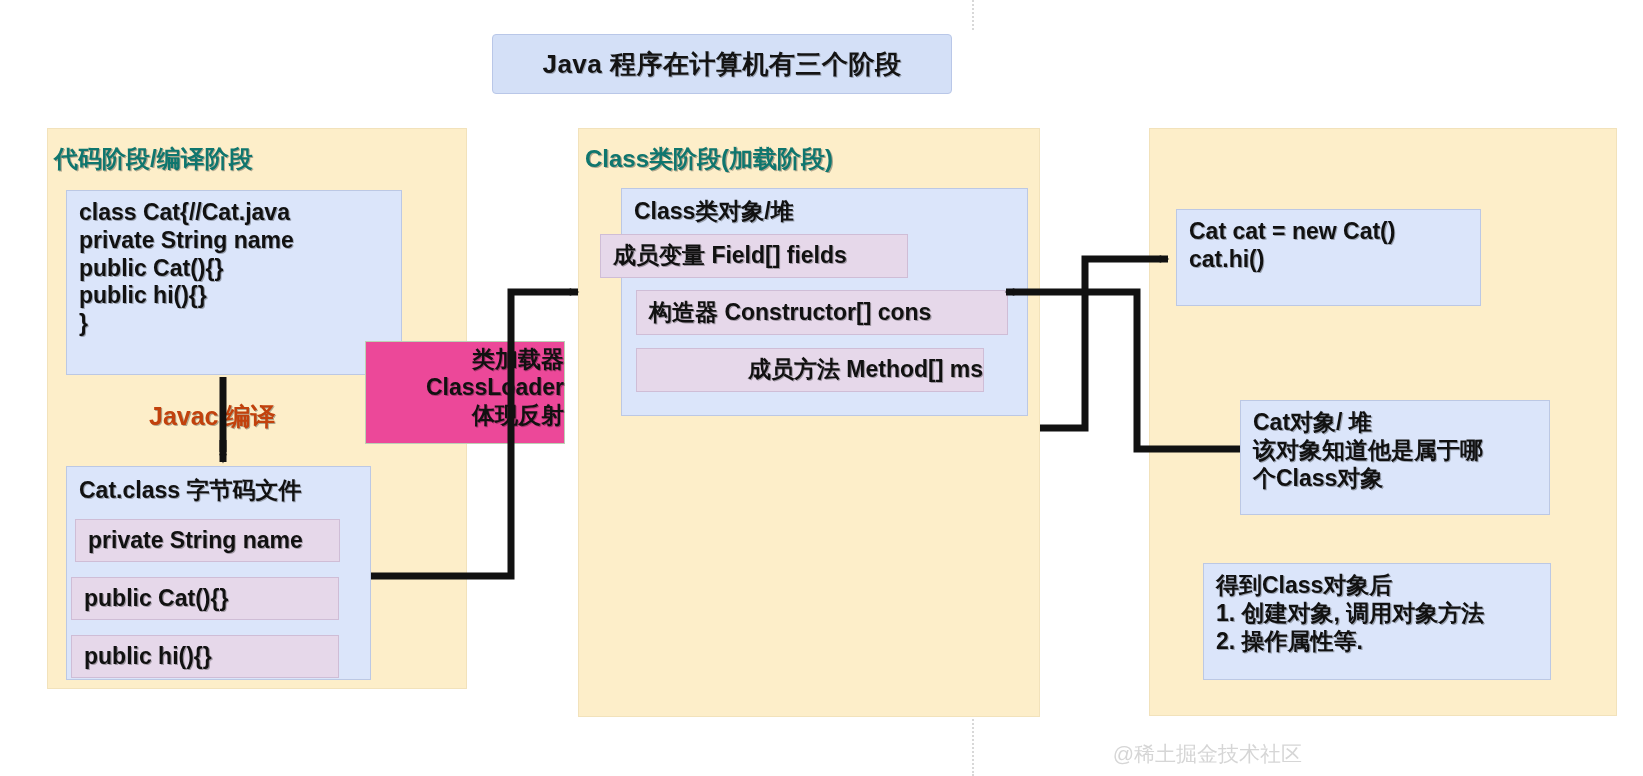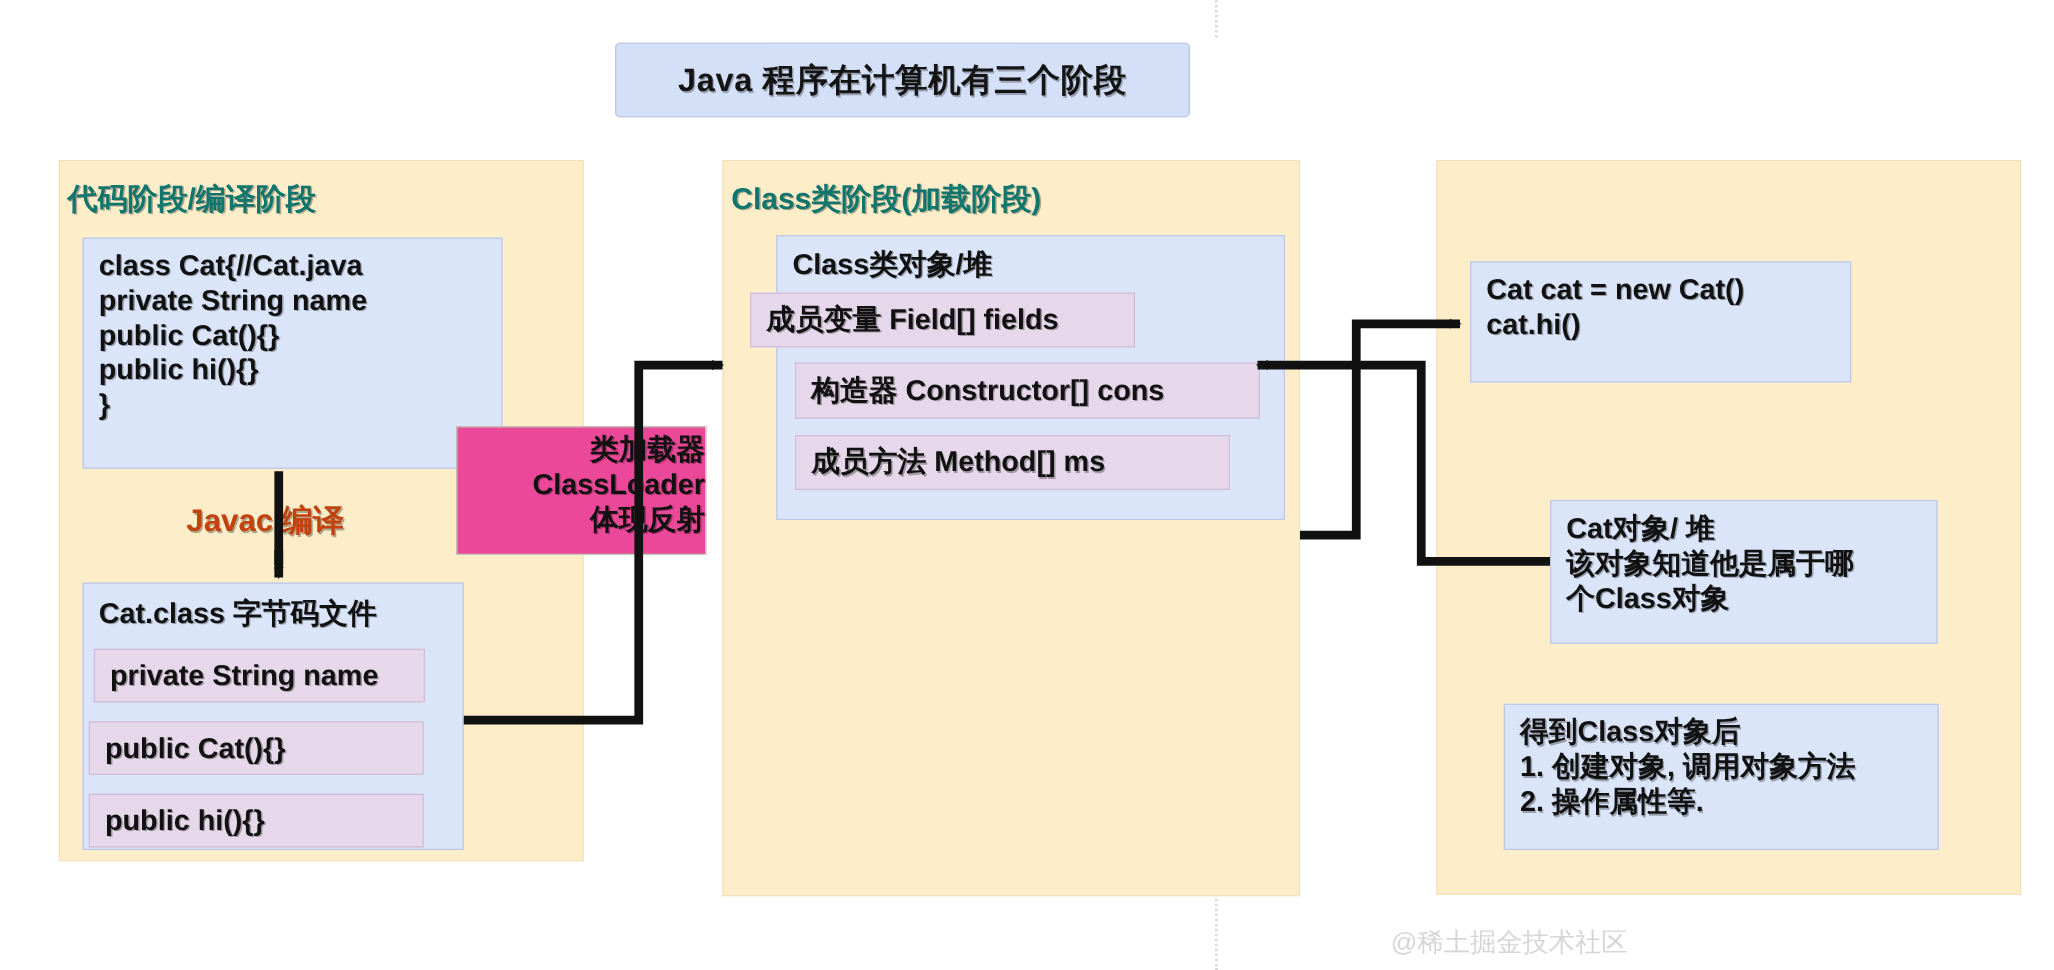--- a/index.html
+++ b/index.html
@@ -140,21 +140,21 @@
 
   <div class="bluebox" style="left:621px;top:188px;width:407px;height:228px;">
     <div class="txt" style="padding:9px 12px 0 12px;">Class类对象/堆</div>
   </div>
   <div class="pinkbox" style="left:600px;top:234px;width:308px;height:44px;">
     <div class="txt">成员变量 Field[] fields</div>
   </div>
   <div class="pinkbox" style="left:636px;top:290px;width:372px;height:45px;">
     <div class="txt">构造器 Constructor[] cons</div>
   </div>
-  <div class="pinkbox" style="left:636px;top:348px;width:348px;height:44px;">
+  <div class="pinkbox" style="left:636px;top:348px;width:348px;height:44px;justify-content:flex-end;">
     <div class="txt">成员方法 Method[] ms</div>
   </div>
 
   <div class="panel" style="left:1149px;top:128px;width:468px;height:588px;"></div>
 
   <div class="bluebox" style="left:1176px;top:209px;width:305px;height:97px;">
     <div class="txt pad">Cat cat = new Cat()
 cat.hi()</div>
   </div>
 

